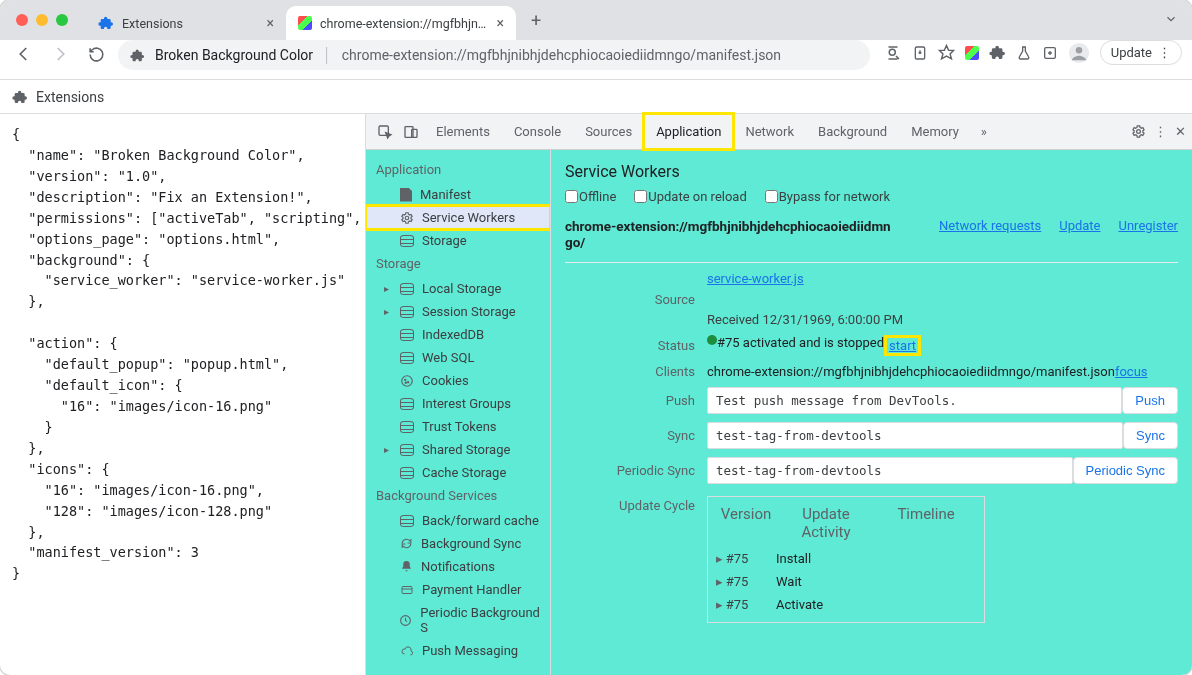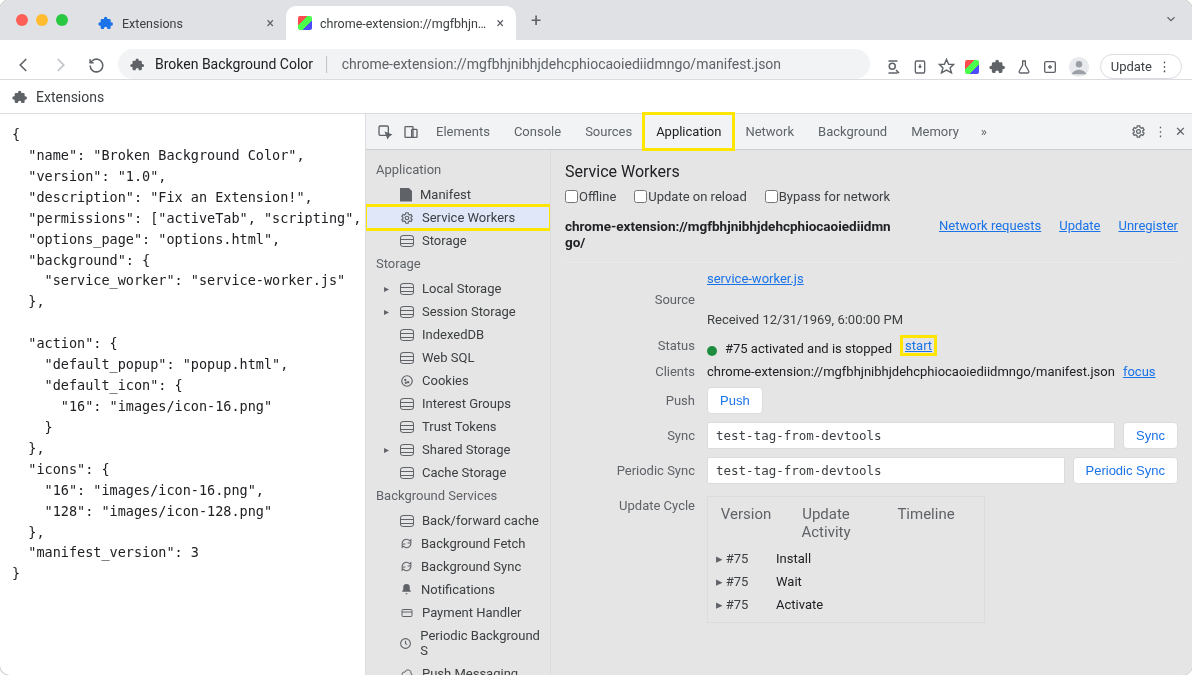--- a/index.html
+++ b/index.html
@@ -42,21 +42,21 @@
   .newtab { width:28px;height:28px;border-radius:50%; display:flex;align-items:center;justify-content:center; color:#5f6368; font-size:18px; margin-left:6px; align-self:center;}
   .titlebar .chev { position:absolute; right:14px; top:12px; color:#5f6368;}
   .puzzle-ico { width:16px;height:16px; }
   .rgb-ico { width:14px;height:14px; display:inline-block; background:
      linear-gradient(135deg,#ff4d4d 0 33%,#4dff4d 33% 66%,#4d4dff 66% 100%);
      border-radius:2px;}
 
   
   .toolbar {
     height:40px; background:#fff; border-bottom:1px solid #dadce0;
-    display:flex; align-items:flex-end; gap:8px; padding:0 10px;
+    display:flex; align-items:flex-start; gap:8px; padding:0 10px;
   }
   .tool-btn { width:28px;height:28px;display:flex;align-items:center;justify-content:center;color:#5f6368;border-radius:50%; }
   .tool-btn.dis{color:#bdc1c6;}
   .omnibox {
     flex:1; height:30px; background:#f1f3f4; border-radius:15px;
     display:flex; align-items:center; gap:10px; padding:0 12px;
     color:#5f6368; font-size:14px;
   }
   .omnibox .pill-title{ color:#202124; }
   .omnibox .sep{ color:#bdc1c6;}
@@ -77,21 +77,21 @@
   
   .split{ display:flex; height:calc(675px - 40px - 40px - 34px); }
   .code-pane{
     width:365px; padding:10px 12px; font-family:Menlo,Consolas,monospace;
     font-size:13.5px; line-height:1.55; white-space:pre; overflow:auto;
     color:#202124;
   }
 
   .devtools{
     flex:1; border-left:1px solid #dadce0; display:flex; flex-direction:column;
-    background:#e5e5e5;
+    background:#5eead4;
   }
 
   
   .dt-tabs{
     height:36px; border-bottom:1px solid #cfcfcf; background:#f1f3f4;
     display:flex; align-items:center; gap:0px; padding:0 6px;
     position:relative;
   }
   .dt-tabs .ico{ width:26px;display:flex;align-items:center;justify-content:center;color:#5f6368;}
   .dt-tab{ padding:0 12px; height:100%; display:flex;align-items:center; color:#5f6368; font-size:13px; }
@@ -125,21 +125,21 @@
     display:flex; justify-content:space-between; align-items:flex-start;
     border-bottom:1px solid #e8eaed; padding-bottom:12px; margin-bottom:8px;
   }
   .sw-head .scope{ font-weight:700; font-size:13.5px; max-width:330px; word-break:break-all;}
   .sw-head .links{ display:flex; gap:18px; white-space:nowrap; margin-left:20px;}
   .link{ color:#1a73e8; text-decoration:underline; cursor:pointer;}
   .hi-box{ border:3px solid #ffe600; padding:0 2px;}
 
   .kv{ display:grid; grid-template-columns:130px 1fr; gap:8px 12px; align-items:center; font-size:13px;}
   .kv .k{ text-align:right; color:#5f6368;}
-  .kv .row{ display:flex; align-items:flex-end; gap:8px;}
+  .kv .row{ display:flex; align-items:flex-start; }
   .status-dot{ width:10px;height:10px;border-radius:50%; background:#1e8e3e;}
   .btn{
     border:1px solid #dadce0; background:#fff; color:#1a73e8;
     padding:5px 12px; border-radius:4px; font-size:13px;
   }
   .txt{
     flex:1; border:1px solid #dadce0; padding:5px 8px;
     font-family:Menlo,Consolas,monospace; font-size:12.5px; color:#3c4043;
     border-radius:2px;
   }
@@ -421,30 +421,20 @@
               <span>Back/forward cache</span>
             </div>
             <div class="side-item">
               <span class="tri-empty"></span>
               <span>
                 <svg width="13" height="13" viewBox="0 0 24 24" fill="none" stroke="#5f6368" stroke-width="2">
                   <path d="M4 12a8 8 0 0 1 14-5l2-2v6h-6"></path>
                   <path d="M20 12a8 8 0 0 1-14 5l-2 2v-6h6"></path>
                 </svg>
               </span>
-              <span>Background Fetch</span>
-            </div>
-            <div class="side-item">
-              <span class="tri-empty"></span>
-              <span>
-                <svg width="13" height="13" viewBox="0 0 24 24" fill="none" stroke="#5f6368" stroke-width="2">
-                  <path d="M4 12a8 8 0 0 1 14-5l2-2v6h-6"></path>
-                  <path d="M20 12a8 8 0 0 1-14 5l-2 2v-6h6"></path>
-                </svg>
-              </span>
               <span>Background Sync</span>
             </div>
             <div class="side-item">
               <span class="tri-empty"></span>
               <span>
                 <svg width="13" height="13" viewBox="0 0 24 24" fill="#5f6368">
                   <path d="M12 2a6 6 0 0 0-6 6v4l-2 3v1h16v-1l-2-3V8a6 6 0 0 0-6-6zM10 19a2 2 0 0 0 4 0"></path>
                 </svg>
               </span>
               <span>Notifications</span>
@@ -522,20 +512,21 @@
           </div>
 
           <div class="k">Clients</div>
           <div class="row">
             <span style="word-break:break-all">chrome-extension://mgfbhjnibhjdehcphiocaoiediidmngo/manifest.json</span>
             <span class="link">focus</span>
           </div>
 
           <div class="k">Push</div>
           <div class="row">
+            <input class="txt" value="Test push message from DevTools." style="">
             <button class="btn">Push</button>
           </div>
 
           <div class="k">Sync</div>
           <div class="row">
             <input class="txt" value="test-tag-from-devtools" style="">
             <button class="btn">Sync</button>
           </div>
 
           <div class="k">Periodic Sync</div>

